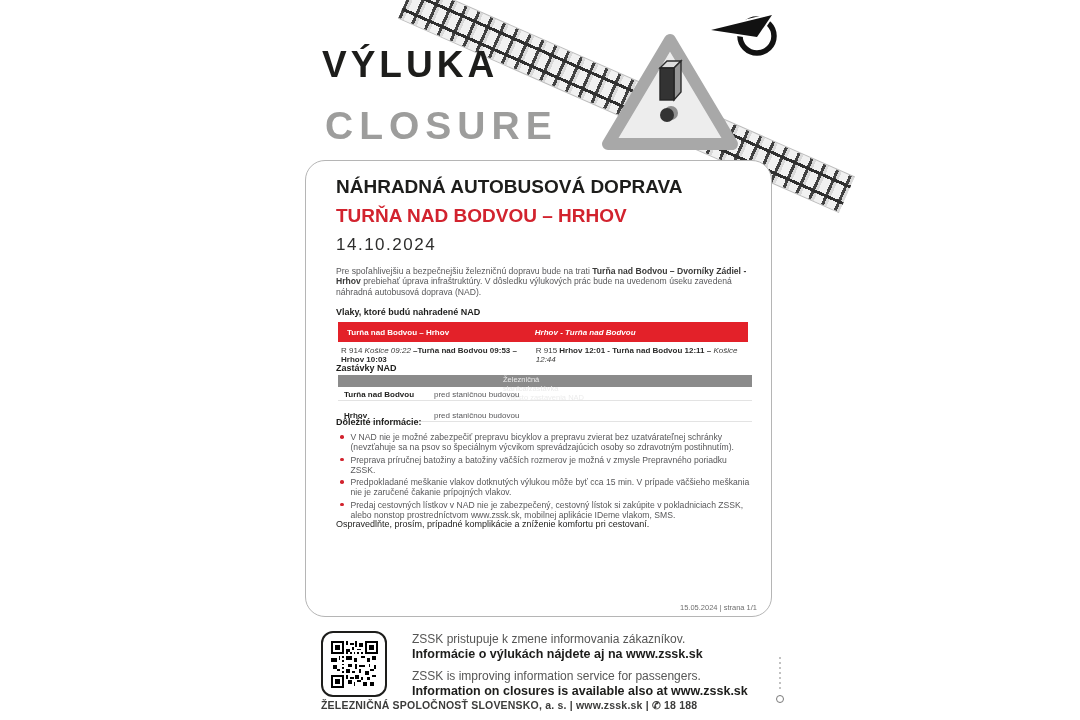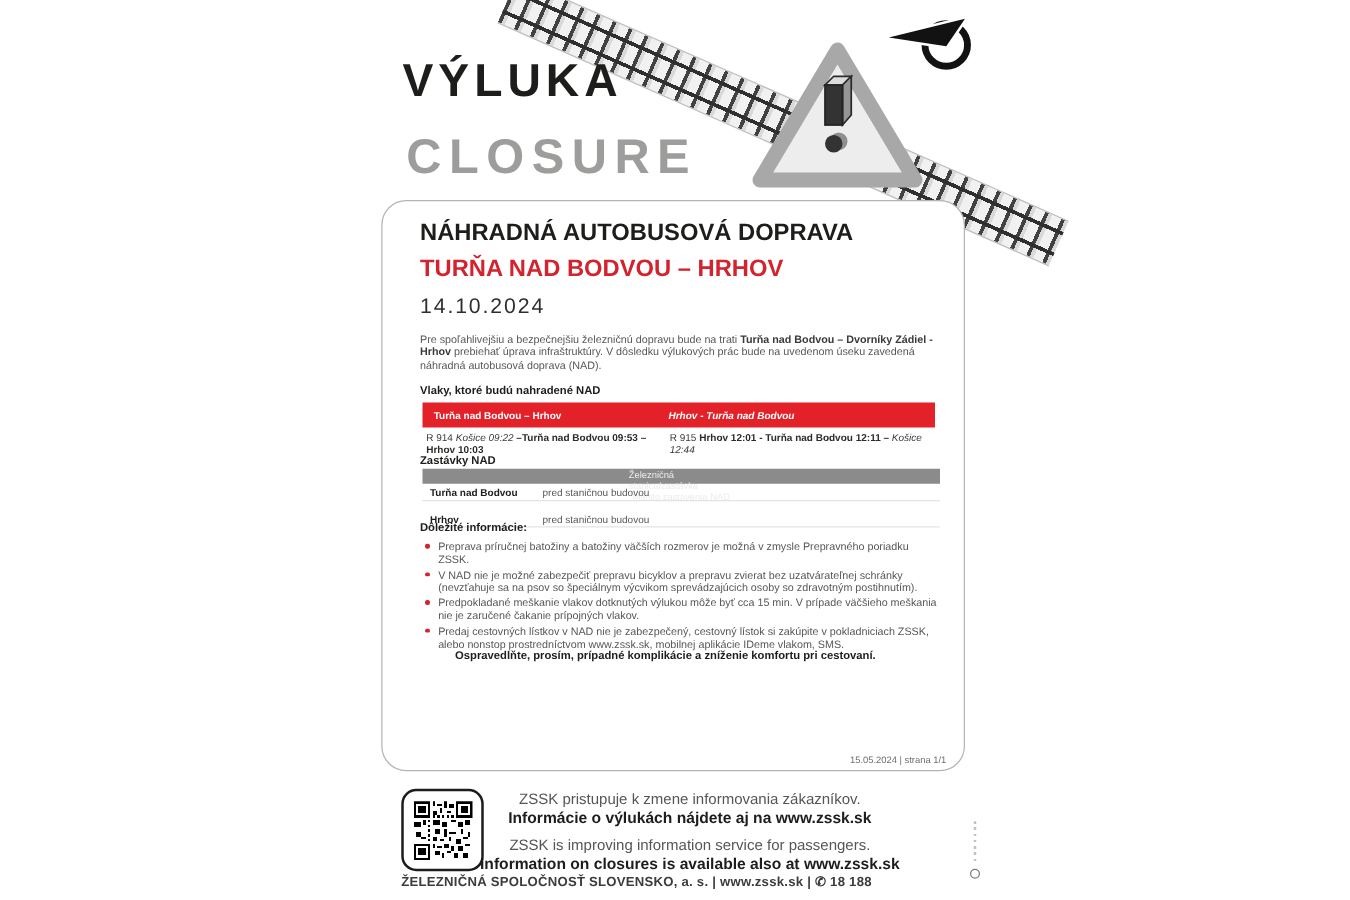--- a/index.html
+++ b/index.html
@@ -60,30 +60,30 @@
   .stops-header .c1 { width:96px; padding-left:6px; }
   .stops-row { left:32px; width:414px; height:13px; display:flex; align-items:center;
                border-bottom:1px solid #e3e3e3; font-size:8px; }
   .stops-row .c1 { width:96px; padding-left:6px; font-weight:bold; color:#1d1d1b; }
   .stops-row .c2 { color:#58585a; }
   .row-1 { top:227px; } .row-2 { top:248px; }
   .important-heading { left:30px; top:256px; }
   .bullets { left:34px; top:271px; width:412px; list-style:none; }
   .bullets li { display:flex; gap:7px; margin-bottom:2px; font-size:8.6px; line-height:10.3px; color:#58585a; }
   .bullet-dot { flex:0 0 auto; width:3.5px; height:3.5px; border-radius:50%; background:#d2232e; margin-top:3px; }
-  .apology { left:30px; top:358px; font-size:9px; font-weight:bold; color:#1d1d1b;margin-left:28px; }
+  .apology { left:30px; top:358px; font-size:9px; font-weight:normal; color:#1d1d1b; }
   .card-footer { right:14px; top:442px; font-size:7.5px; color:#6e6e6e; }
 
   
   .qr-box {
     position:absolute; left:321px; top:631px; width:66px; height:66px;
     border:2.5px solid #1d1d1b; border-radius:12px; display:flex; align-items:center; justify-content:center;
     background:#fff; z-index:2;
   }
-  .info-text { position:absolute; left:384px; top:632px; z-index:2;text-align:center; }
+  .info-text { position:absolute; left:412px; top:632px; z-index:2; }
   .info-text .plain { font-size:12px; color:#565655; margin-bottom:1px; }
   .info-text .bold  { font-size:12.5px; font-weight:bold; color:#1d1d1b; }
   .info-gap { height:8px; }
   .company-line {
     position:absolute; left:321px; top:699px; z-index:2;
     font-size:10.5px; font-weight:bold; color:#3c3c3b; letter-spacing:0.2px;
   }
   .print-mark { position:absolute; left:776px; top:657px; width:10px; height:50px; z-index:2; }
   .print-dashes { width:2px; height:34px; margin-left:3px;
     background:repeating-linear-gradient(180deg,#c2c2c2 0 2px, transparent 2px 5px); }
@@ -159,25 +159,25 @@
     </div>
     <div class="abs stops-row row-2">
       <div class="c1">Hrhov</div>
       <div class="c2">pred staničnou budovou</div>
     </div>
 
     <div class="abs sec-heading important-heading">Dôležité informácie:</div>
     <ul class="abs bullets">
       <li>
         <span class="bullet-dot"></span>
+        <span>V NAD nie je možné zabezpečiť prepravu bicyklov a prepravu zvierat bez uzatvárateľnej schránky (nevzťahuje sa na psov so špeciálnym výcvikom sprevádzajúcich osoby so zdravotným postihnutím).</span>
+      </li>
+      <li>
+        <span class="bullet-dot"></span>
         <span>Preprava príručnej batožiny a batožiny väčších rozmerov je možná v zmysle Prepravného poriadku ZSSK.</span>
-      </li>
-      <li>
-        <span class="bullet-dot"></span>
-        <span>V NAD nie je možné zabezpečiť prepravu bicyklov a prepravu zvierat bez uzatvárateľnej schránky (nevzťahuje sa na psov so špeciálnym výcvikom sprevádzajúcich osoby so zdravotným postihnutím).</span>
       </li>
       <li>
         <span class="bullet-dot"></span>
         <span>Predpokladané meškanie vlakov dotknutých výlukou môže byť cca 15 min. V prípade väčšieho meškania nie je zaručené čakanie prípojných vlakov.</span>
       </li>
       <li>
         <span class="bullet-dot"></span>
         <span>Predaj cestovných lístkov v NAD nie je zabezpečený, cestovný lístok si zakúpite v pokladniciach ZSSK, alebo nonstop prostredníctvom www.zssk.sk, mobilnej aplikácie IDeme vlakom, SMS.</span>
       </li>
     </ul>

